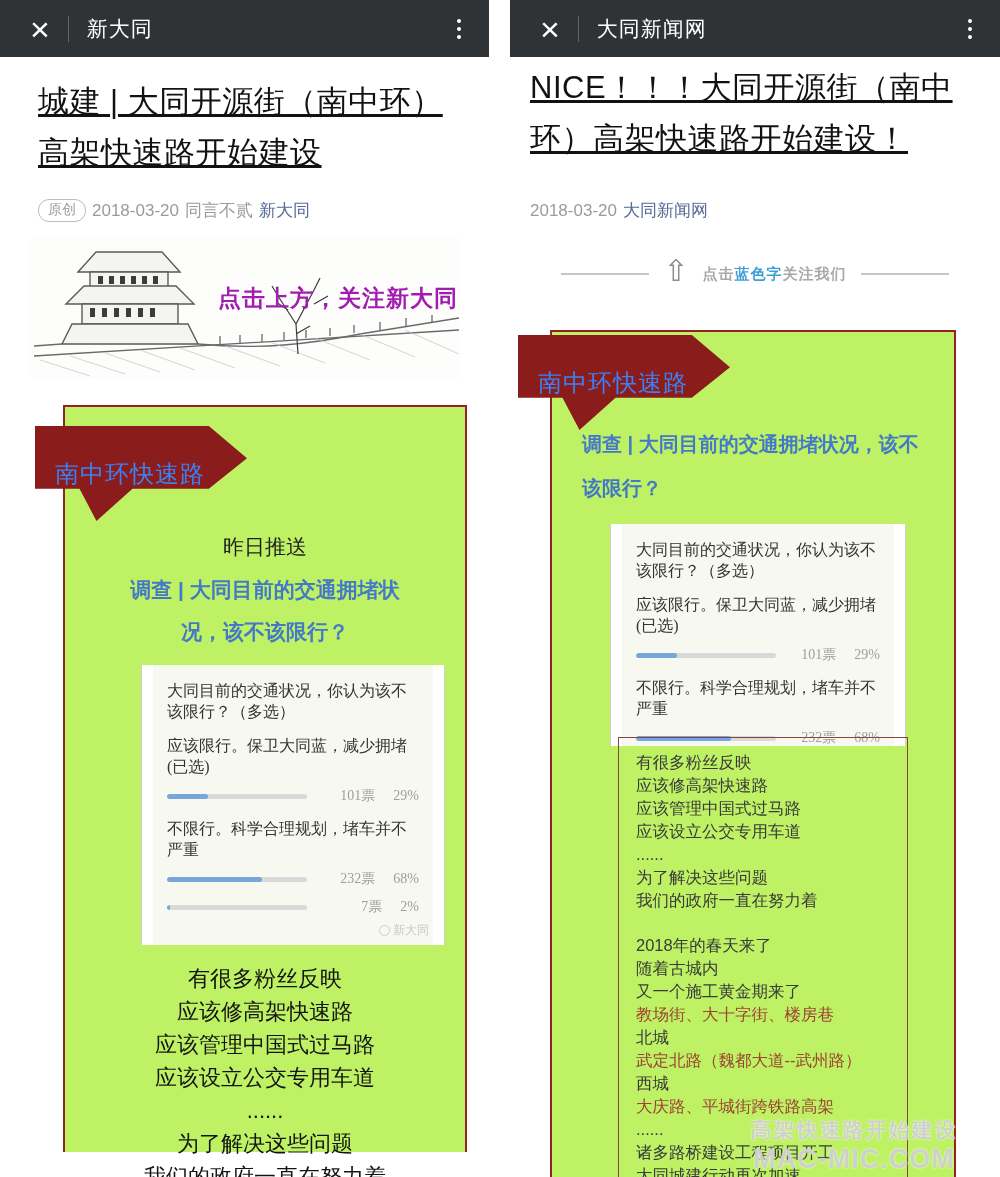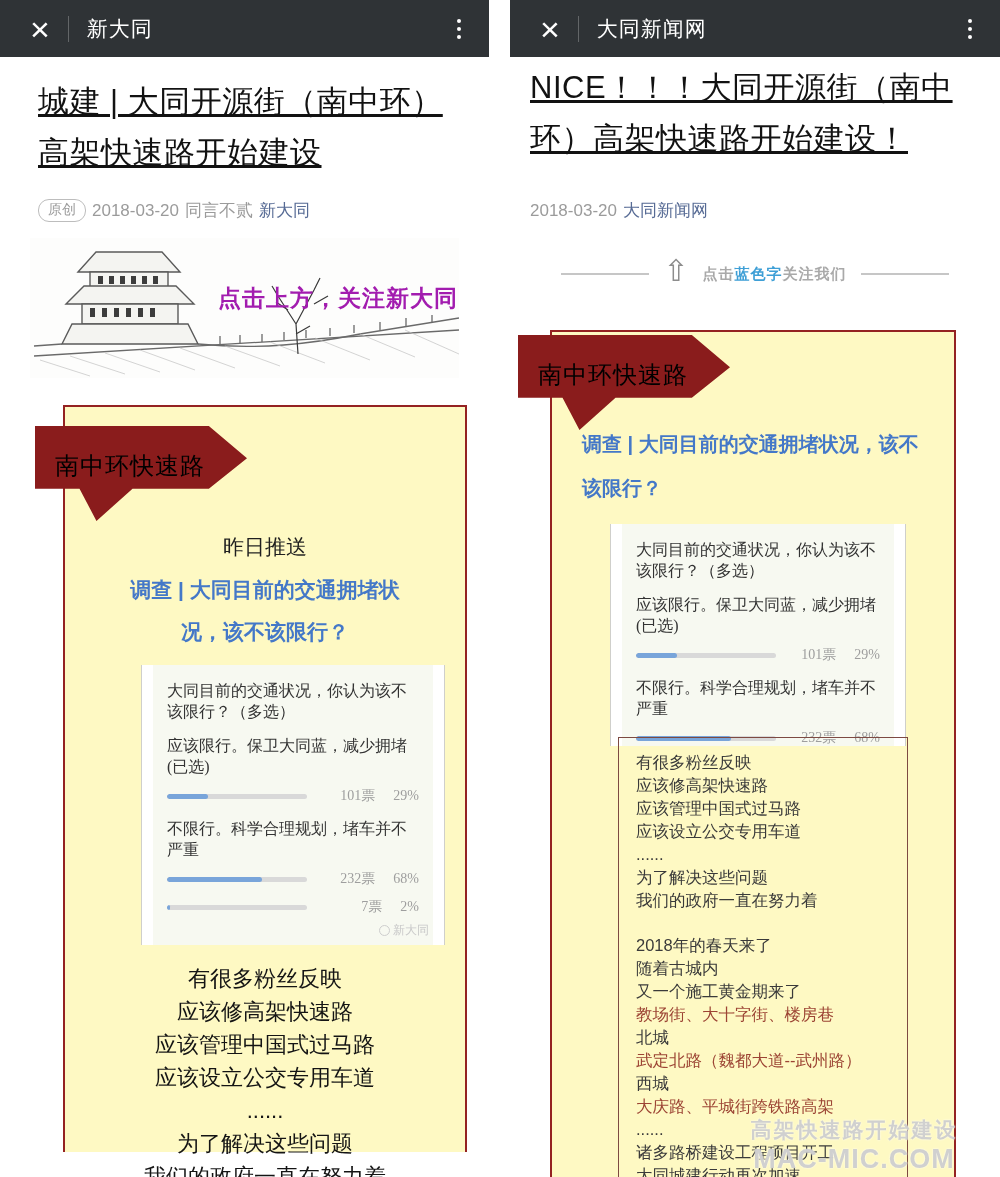--- a/index.html
+++ b/index.html
@@ -38,32 +38,32 @@
   
   .follow { position:absolute; left:0; top:252px; width:100%; height:44px;
             display:flex; align-items:center; justify-content:center; gap:14px; }
   .follow .hline { width:88px; height:2px; background:#c6c6c6; }
   .follow .arrow { font-family:"DejaVu Sans",sans-serif; font-size:30px; color:#8d8d8d; line-height:1; margin-top:-6px; }
   .follow .ftext { font-size:15px; font-weight:bold; letter-spacing:1px; color:#a9a9a9;
                    text-shadow:0 1px 0 #fff; }
   .follow .ftext .hl { color:#3e9fd6; }
 
   
-  .redbox { position:absolute; border:2px solid #942222; border-bottom:none; background:#fef9c3; }
+  .redbox { position:absolute; border:2px solid #942222; border-bottom:none; background:#bef264; }
   #panel-left  .redbox { left:63px; top:405px; width:404px; height:747px; }
   #panel-right .redbox { left:40px; top:330px; width:406px; height:847px; }
 
   
   .ribbon { position:absolute; width:212px; height:95px; z-index:3; }
   #panel-left  .ribbon { left:35px; top:426px; }
   #panel-right .ribbon { left:8px;  top:335px; }
   .ribbon .shape { position:absolute; inset:0; background:#8a1c1c;
      clip-path:polygon(0 0, 82% 0, 100% 34%, 82% 66%, 46% 66%, 29% 100%, 21% 66%, 0 66%); }
-  .ribbon .rtext { position:absolute; left:20px; top:8px; height:63px; line-height:63px;
-     color:#000000; font-size:24px; letter-spacing:1px; }
+  .ribbon .rtext { position:absolute; left:20px; top:16px; height:63px; line-height:63px;
+     color:#3b82f6; font-size:24px; letter-spacing:1px; }
 
   
   .yesterday { text-align:center; font-size:21px; color:#1f1f1f; }
   .poll-link { font-weight:bold; color:#4478c8; font-size:21px; line-height:42px; cursor:pointer; }
   #panel-left  .poll-link { text-align:center; margin:8px 28px 0; }
   #panel-right .poll-link { text-align:left; margin:0 30px; line-height:44px; font-size:20px; }
 
   
   .pollcard { background:#fff; border-left:1px solid #cfcfcb; border-right:1px solid #cfcfcb; padding:0 11px; }
   #panel-left  .pollcard { width:304px; margin:12px 0 0 56px; height:280px; }

